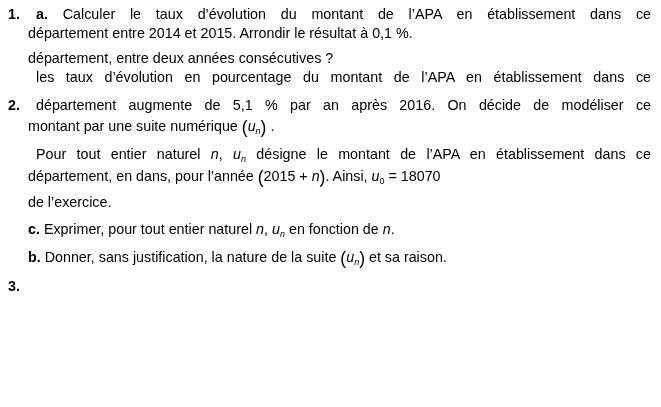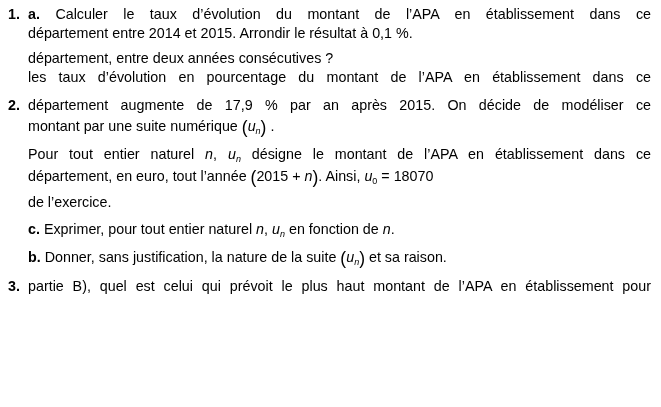--- a/index.html
+++ b/index.html
@@ -20,21 +20,21 @@
   .num {
     position: absolute;
     left: 0;
     top: 0;
     font-weight: bold;
     line-height: 19px;
   }
   .para + .para { margin-top: 6px; }
   .line { line-height: 19px; white-space: normal; }
   .line.math { line-height: 22px; }
-  .line.just { text-align: justify; text-align-last: justify; }
+  .line.just { text-align: justify; text-align-last: justify; margin-left: 8px; }
   .lbl { font-weight: bold; }
   .var { font-style: italic; }
   sub.ss {
     font-size: 9px;
     vertical-align: baseline;
     position: relative;
     top: 3px;
     line-height: 0;
   }
   .paren {
@@ -59,40 +59,39 @@
           <div class="para">
             <div class="line"><span class="txt">département, entre deux années consécutives ?</span></div>
             <div class="line just"><span class="txt">les taux d’évolution en pourcentage du montant de l’APA en établissement dans ce</span></div>
           </div>
         </div>
       </div>
       <div class="item">
         <span class="num">2.</span>
         <div class="body">
           <div class="para">
-            <div class="line just"><span class="txt">département augmente de 17,9 % par an après 2015. On décide de modéliser ce</span></div>
+            <div class="line just"><span class="txt">département augmente de 5,1 % par an après 2016. On décide de modéliser ce</span></div>
             <div class="line math"><span class="txt">montant par une suite numérique </span><span class="paren">(</span><i class="var">u</i><sub class="ss var">n</sub><span class="paren">)</span><span class="txt"> .</span></div>
           </div>
           <div class="para">
             <div class="line just math"><span class="txt">Pour tout entier naturel </span><i class="var">n</i><span class="txt">, </span><i class="var">u</i><sub class="ss var">n</sub><span class="txt"> désigne le montant de l’APA en établissement dans ce</span></div>
-            <div class="line math"><span class="txt">département, en euro, tout l’année </span><span class="paren">(</span><span class="txt">2015 + </span><i class="var">n</i><span class="paren">)</span><span class="txt">. Ainsi,  </span><i class="var">u</i><sub class="ss">0</sub><span class="txt"> = 18070</span></div>
+            <div class="line math"><span class="txt">département, en dans, pour l’année </span><span class="paren">(</span><span class="txt">2015 + </span><i class="var">n</i><span class="paren">)</span><span class="txt">. Ainsi,  </span><i class="var">u</i><sub class="ss">0</sub><span class="txt"> = 18070</span></div>
           </div>
           <div class="para">
             <div class="line"><span class="txt">de l’exercice.</span></div>
           </div>
           <div class="para">
             <div class="line math"><b class="lbl">c.</b><span class="txt"> Exprimer, pour tout entier naturel </span><i class="var">n</i><span class="txt">, </span><i class="var">u</i><sub class="ss var">n</sub><span class="txt"> en fonction de </span><i class="var">n</i><span class="txt">.</span></div>
           </div>
           <div class="para">
             <div class="line math"><b class="lbl">b.</b><span class="txt"> Donner, sans justification, la nature de la suite </span><span class="paren">(</span><i class="var">u</i><sub class="ss var">n</sub><span class="paren">)</span><span class="txt"> et sa raison.</span></div>
           </div>
         </div>
       </div>
       <div class="item">
         <span class="num">3.</span>
         <div class="body">
           <div class="para">
-            <div class="line just"><span class="txt">partie B), quel est celui qui prévoit le plus haut montant de l’APA en établissement pour</span></div>
           </div>
         </div>
       </div>
     </div>
 </div>
 
 </body></html>

